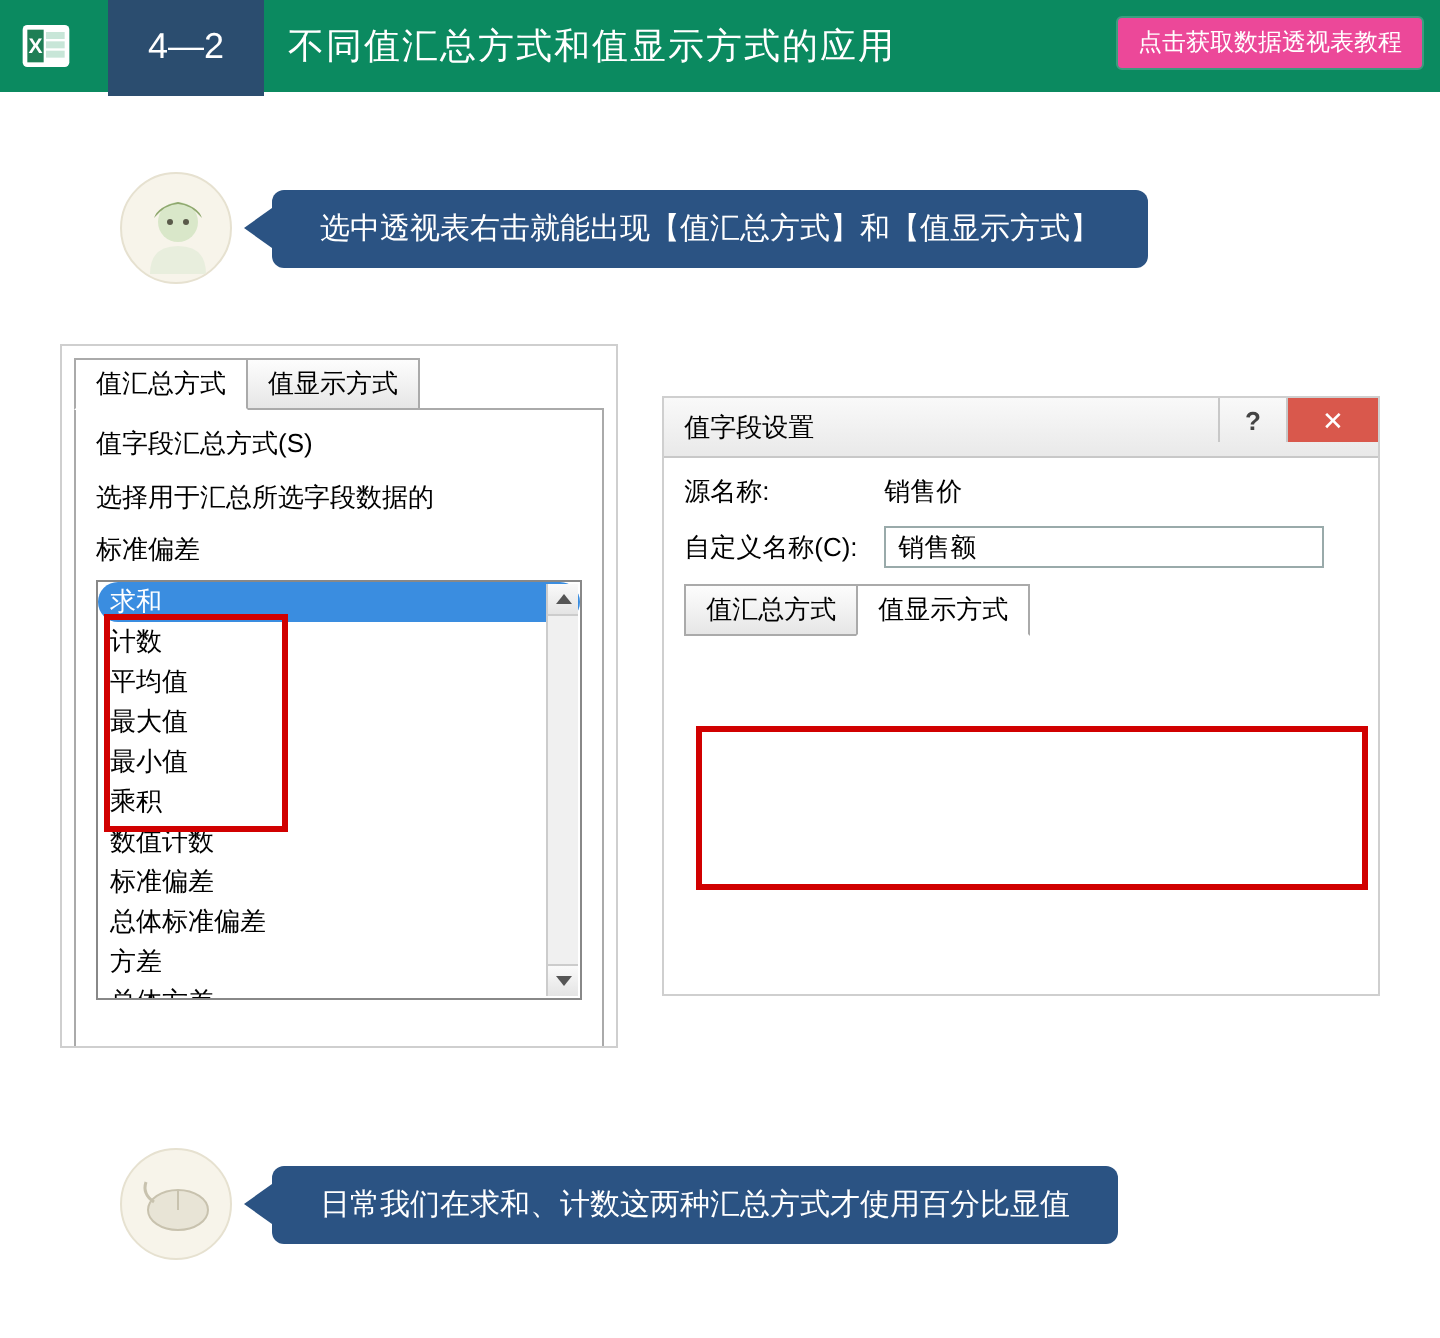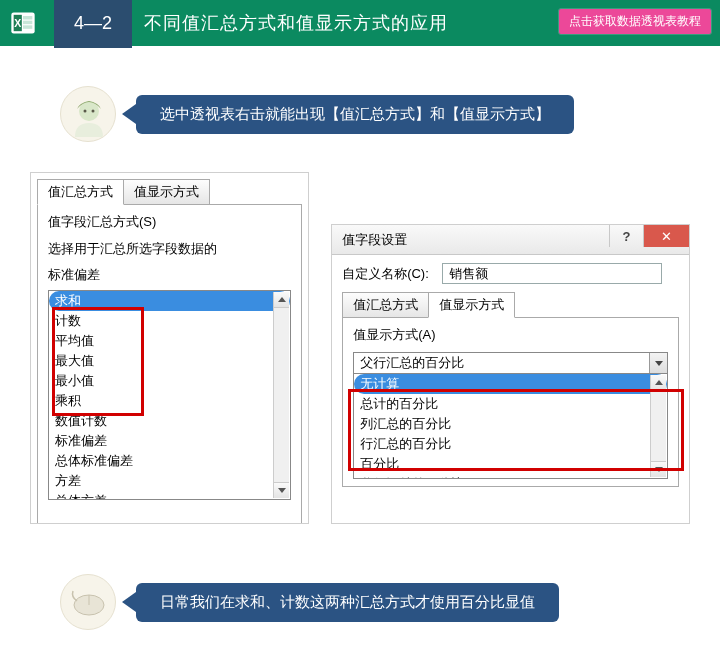--- a/index.html
+++ b/index.html
@@ -14,21 +14,21 @@
   .link-btn { position: absolute; right: 8px; top: 8px; background: #ec4899; border: 1px solid #3a9d7e; border-radius: 3px; padding: 4px 10px; font-size: 12px; color: #fff; }
   
   
   .callout-row { display: flex; align-items: center; margin: 40px 0 30px 60px; }
   .avatar { width: 56px; height: 56px; border-radius: 50%; background: #f7f4ea; border: 1px solid #e6e1d0; margin-right: 6px; flex-shrink: 0; overflow: hidden; position: relative; }
   .avatar svg { position: absolute; top: 6px; left: 6px; }
   .bubble-arrow { width: 0; height: 0; border-top: 10px solid transparent; border-bottom: 10px solid transparent; border-right: 14px solid #2b5383; }
   .bubble { background: #2b5383; color: #fff; border-radius: 6px; padding: 10px 24px; font-size: 15px; font-weight: 500; }
   
   
-  .shots { display: flex; gap: 22px; padding: 0 30px; align-items: flex-end; }
+  .shots { display: flex; gap: 22px; padding: 0 30px; align-items: center; }
   .panel { border: 1px solid #cfcfcf; background: #fff; }
   .panel-left { width: 280px; height: 352px; overflow: hidden; position: relative; }
   .panel-right { width: 360px; height: 300px; position: relative; }
   
   
   .tabbar { display: flex; margin: 6px 0 0 6px; }
   .tab { border: 1px solid #aaa; background: linear-gradient(#fdfdfd,#e6e6e6); font-size: 13px; padding: 3px 10px; margin-right: -1px; }
   .tab.active { background: #fff; border-bottom-color: #fff; position: relative; z-index: 2; }
   .tabpage { border: 1px solid #aaa; margin: -1px 6px 22px 6px; padding: 8px 10px; height: 320px; position: relative; }
   .field-label { font-size: 13px; margin-bottom: 8px; }
@@ -139,45 +139,30 @@
   <div class="panel panel-right">
     <div class="win-titlebar">
       <span>值字段设置</span>
       <div class="win-btns">
         <div class="wb help">?</div>
         <div class="wb close">✕</div>
       </div>
     </div>
     <div class="dlg-body">
       <div class="row">
+        <span class="row-lab">源名称:</span>
+        <span class="row-val">销售价</span>
+      </div>
+      <div class="row">
         <span class="row-lab">自定义名称(C):</span>
         <input class="input" value="销售额" style="">
       </div>
       <div class="tabbar2">
         <div class="tab">值汇总方式</div>
         <div class="tab active">值显示方式</div>
-      </div>
-      <div class="tabpage2">
-        <div class="field-label">值显示方式(A)</div>
-        <div class="combo">
-          <div class="combo-text">父行汇总的百分比</div>
-          <div class="combo-btn"></div>
-        </div>
-        <div class="listbox" style="margin-top:-1px; position:relative;">
-          <div class="listbox-item sel">无计算</div>
-          <div class="listbox-item">总计的百分比</div>
-          <div class="listbox-item">列汇总的百分比</div>
-          <div class="listbox-item">行汇总的百分比</div>
-          <div class="listbox-item">百分比</div>
-          <div class="listbox-item">父行汇总的百分比</div>
-          <div class="scrollbar">
-            <div class="sbtn up"></div>
-            <div class="sbtn dn"></div>
-          </div>
-        </div>
       </div>
     </div>
     <div class="redbox-right"></div>
   </div>
 </div>
 
 <div class="callout-row low">
   <div class="avatar avatar2">
     <svg width="40" height="32" viewBox="0 0 40 32">
         <ellipse cx="20" cy="18" rx="15" ry="10" fill="#e8e4d6" stroke="#c8c2ae"></ellipse>

